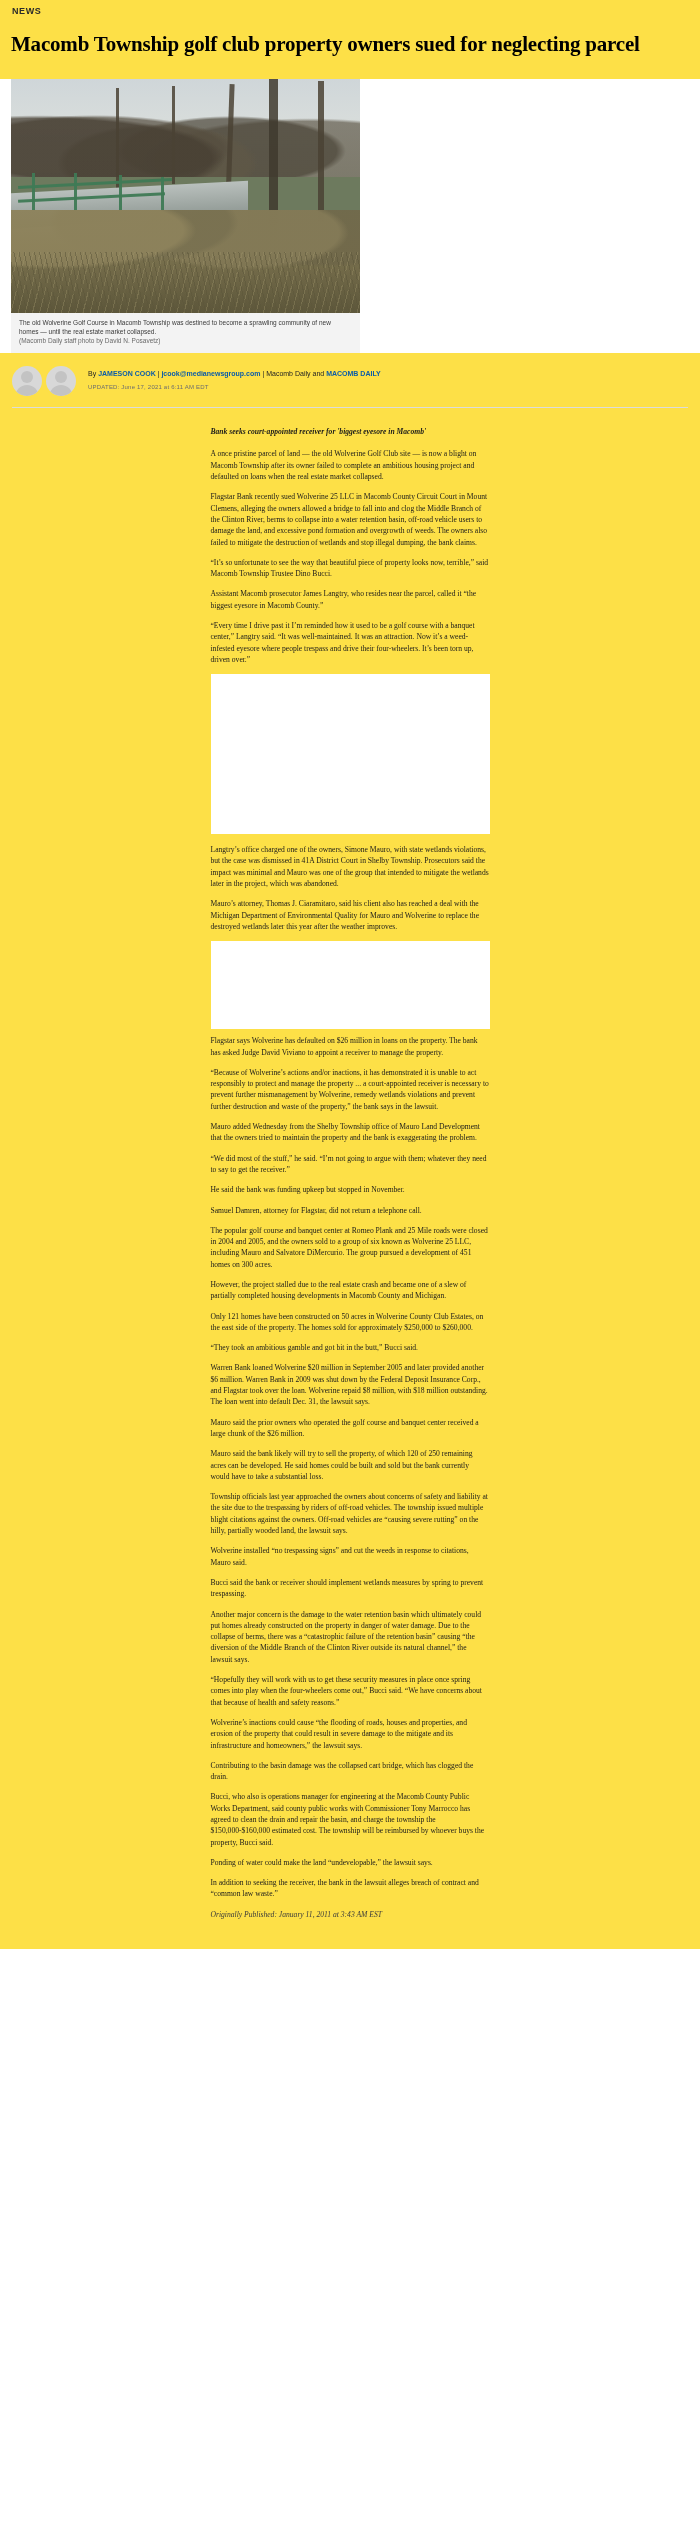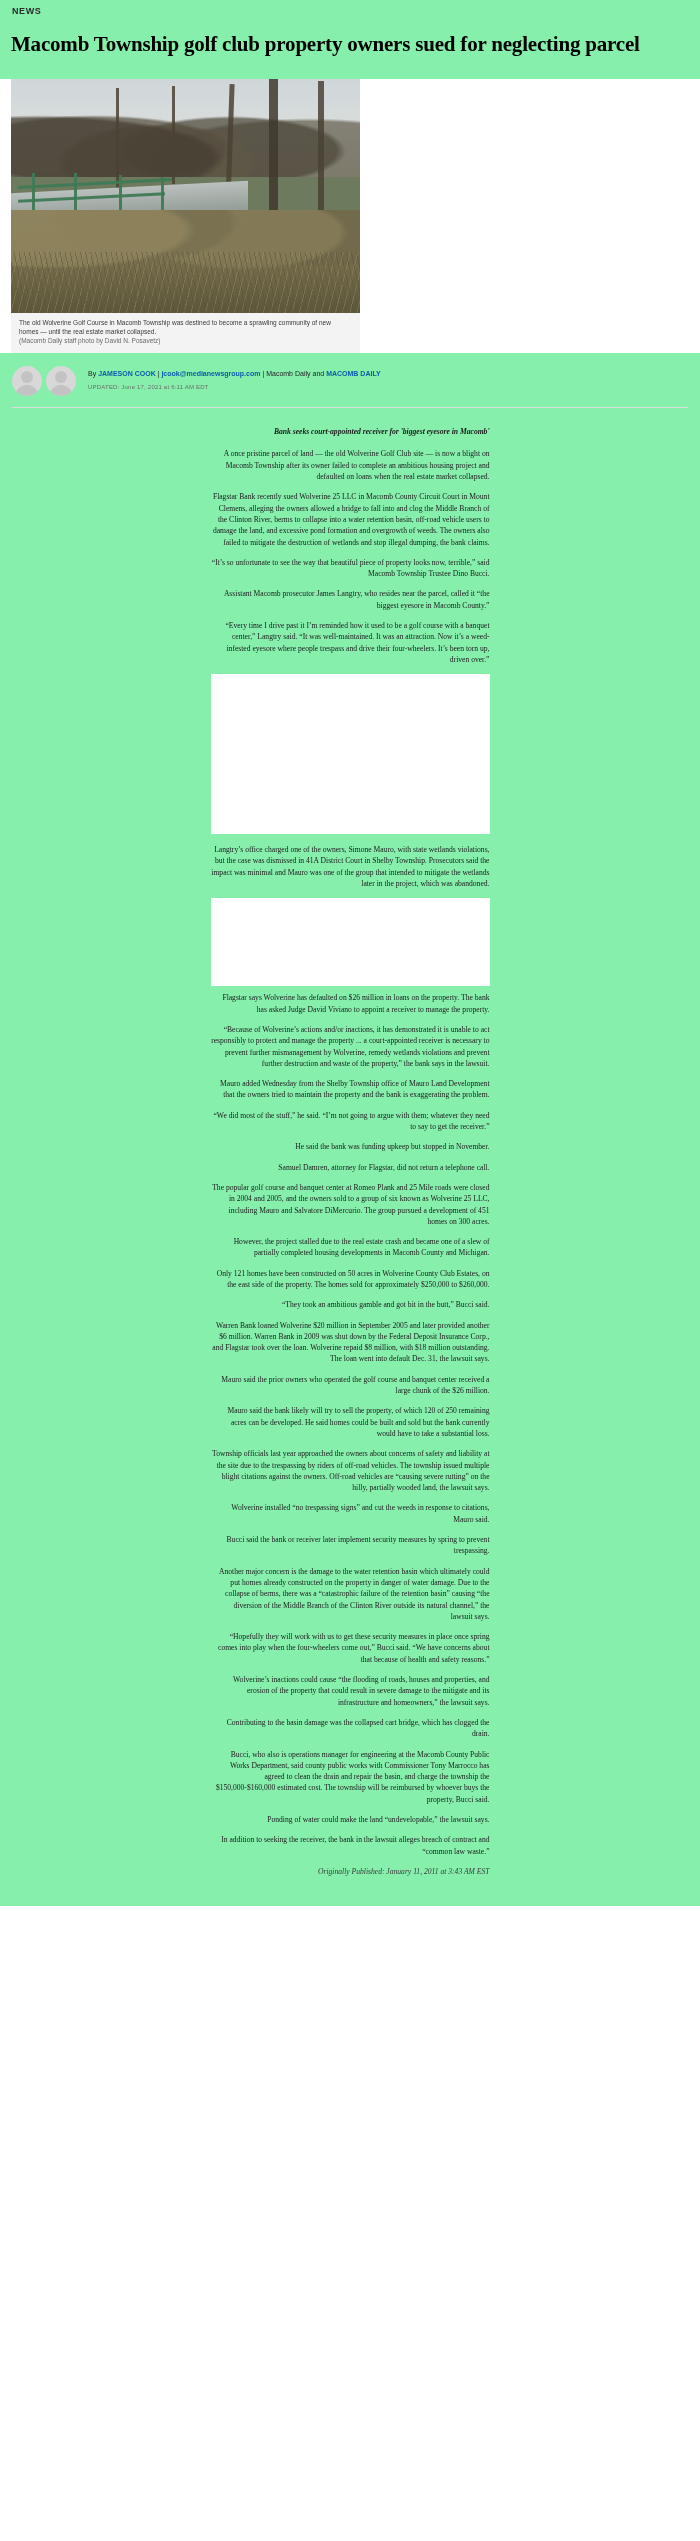--- a/index.html
+++ b/index.html
@@ -6,21 +6,21 @@
   html, body { margin: 0; padding: 0; }
   body {
     width: 700px;
     background: #ffffff;
     font-family: "Liberation Serif", serif;
     color: #1a1a1a;
   }
   .page {
     width: 700px;
     position: relative;
-    background: #86efac;
+    background: #fde047;
   }
 
   
   .kicker {
     font-family: "Liberation Sans", sans-serif;
     font-size: 9px;
     font-weight: bold;
     letter-spacing: 0.6px;
     color: #2b2b2b;
     padding: 6px 12px 0 12px;
@@ -180,21 +180,21 @@
     width: 279px;
     margin: 0 auto 0 auto;
     padding: 18px 0 20px 0;
   }
   .body p {
     font-family: "Liberation Serif", serif;
     font-size: 7.6px;
     line-height: 11.3px;
     color: #1a1a1a;
     margin: 0 0 9px 0;
-    text-align: right;
+    text-align: left;
   }
   .deck {
     font-style: italic;
     font-weight: bold;
     font-size: 7.6px !important;
     margin-bottom: 11px !important;
   }
   .body p.final {
     font-style: italic;
     color: #3a3a3a;
@@ -276,39 +276,40 @@
 
     <p>A once pristine parcel of land — the old Wolverine Golf Club site — is now a blight on Macomb Township after its owner failed to complete an ambitious housing project and defaulted on loans when the real estate market collapsed.</p>
     <p>Flagstar Bank recently sued Wolverine 25 LLC in Macomb County Circuit Court in Mount Clemens, alleging the owners allowed a bridge to fall into and clog the Middle Branch of the Clinton River, berms to collapse into a water retention basin, off-road vehicle users to damage the land, and excessive pond formation and overgrowth of weeds. The owners also failed to mitigate the destruction of wetlands and stop illegal dumping, the bank claims.</p>
     <p>“It’s so unfortunate to see the way that beautiful piece of property looks now, terrible,” said Macomb Township Trustee Dino Bucci.</p>
     <p>Assistant Macomb prosecutor James Langtry, who resides near the parcel, called it “the biggest eyesore in Macomb County.”</p>
     <p>“Every time I drive past it I’m reminded how it used to be a golf course with a banquet center,” Langtry said. “It was well-maintained. It was an attraction. Now it’s a weed-infested eyesore where people trespass and drive their four-wheelers. It’s been torn up, driven over.”</p>
 
     <div class="adslot"></div>
 
     <p>Langtry’s office charged one of the owners, Simone Mauro, with state wetlands violations, but the case was dismissed in 41A District Court in Shelby Township. Prosecutors said the impact was minimal and Mauro was one of the group that intended to mitigate the wetlands later in the project, which was abandoned.</p>
+    <p>Mauro’s attorney, Thomas J. Ciaramitaro, said his client also has reached a deal with the Michigan Department of Environmental Quality for Mauro and Wolverine to replace the destroyed wetlands later this year after the weather improves.</p>
 
     <div class="adslot2"></div>
 
     <p>Flagstar says Wolverine has defaulted on $26 million in loans on the property. The bank has asked Judge David Viviano to appoint a receiver to manage the property.</p>
     <p>“Because of Wolverine’s actions and/or inactions, it has demonstrated it is unable to act responsibly to protect and manage the property ... a court-appointed receiver is necessary to prevent further mismanagement by Wolverine, remedy wetlands violations and prevent further destruction and waste of the property,” the bank says in the lawsuit.</p>
     <p>Mauro added Wednesday from the Shelby Township office of Mauro Land Development that the owners tried to maintain the property and the bank is exaggerating the problem.</p>
     <p>“We did most of the stuff,” he said. “I’m not going to argue with them; whatever they need to say to get the receiver.”</p>
     <p>He said the bank was funding upkeep but stopped in November.</p>
     <p>Samuel Damren, attorney for Flagstar, did not return a telephone call.</p>
     <p>The popular golf course and banquet center at Romeo Plank and 25 Mile roads were closed in 2004 and 2005, and the owners sold to a group of six known as Wolverine 25 LLC, including Mauro and Salvatore DiMercurio. The group pursued a development of 451 homes on 300 acres.</p>
     <p>However, the project stalled due to the real estate crash and became one of a slew of partially completed housing developments in Macomb County and Michigan.</p>
     <p>Only 121 homes have been constructed on 50 acres in Wolverine County Club Estates, on the east side of the property. The homes sold for approximately $250,000 to $260,000.</p>
     <p>“They took an ambitious gamble and got bit in the butt,” Bucci said.</p>
     <p>Warren Bank loaned Wolverine $20 million in September 2005 and later provided another $6 million. Warren Bank in 2009 was shut down by the Federal Deposit Insurance Corp., and Flagstar took over the loan. Wolverine repaid $8 million, with $18 million outstanding. The loan went into default Dec. 31, the lawsuit says.</p>
     <p>Mauro said the prior owners who operated the golf course and banquet center received a large chunk of the $26 million.</p>
     <p>Mauro said the bank likely will try to sell the property, of which 120 of 250 remaining acres can be developed. He said homes could be built and sold but the bank currently would have to take a substantial loss.</p>
     <p>Township officials last year approached the owners about concerns of safety and liability at the site due to the trespassing by riders of off-road vehicles. The township issued multiple blight citations against the owners. Off-road vehicles are “causing severe rutting” on the hilly, partially wooded land, the lawsuit says.</p>
     <p>Wolverine installed “no trespassing signs” and cut the weeds in response to citations, Mauro said.</p>
-    <p>Bucci said the bank or receiver later implement security measures by spring to prevent trespassing.</p>
+    <p>Bucci said the bank or receiver should implement wetlands measures by spring to prevent trespassing.</p>
     <p>Another major concern is the damage to the water retention basin which ultimately could put homes already constructed on the property in danger of water damage. Due to the collapse of berms, there was a “catastrophic failure of the retention basin” causing “the diversion of the Middle Branch of the Clinton River outside its natural channel,” the lawsuit says.</p>
     <p>“Hopefully they will work with us to get these security measures in place once spring comes into play when the four-wheelers come out,” Bucci said. “We have concerns about that because of health and safety reasons.”</p>
     <p>Wolverine’s inactions could cause “the flooding of roads, houses and properties, and erosion of the property that could result in severe damage to the mitigate and its infrastructure and homeowners,” the lawsuit says.</p>
     <p>Contributing to the basin damage was the collapsed cart bridge, which has clogged the drain.</p>
     <p>Bucci, who also is operations manager for engineering at the Macomb County Public Works Department, said county public works with Commissioner Tony Marrocco has agreed to clean the drain and repair the basin, and charge the township the $150,000-$160,000 estimated cost. The township will be reimbursed by whoever buys the property, Bucci said.</p>
     <p>Ponding of water could make the land “undevelopable,” the lawsuit says.</p>
     <p>In addition to seeking the receiver, the bank in the lawsuit alleges breach of contract and “common law waste.”</p>
 
     <p class="final">Originally Published: January 11, 2011 at 3:43 AM EST</p>
   </div>

